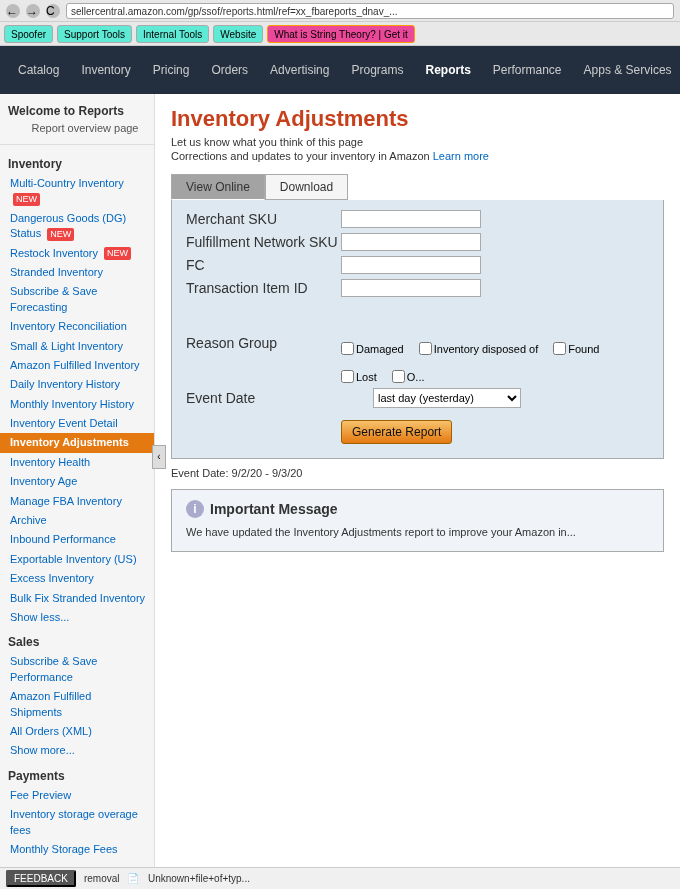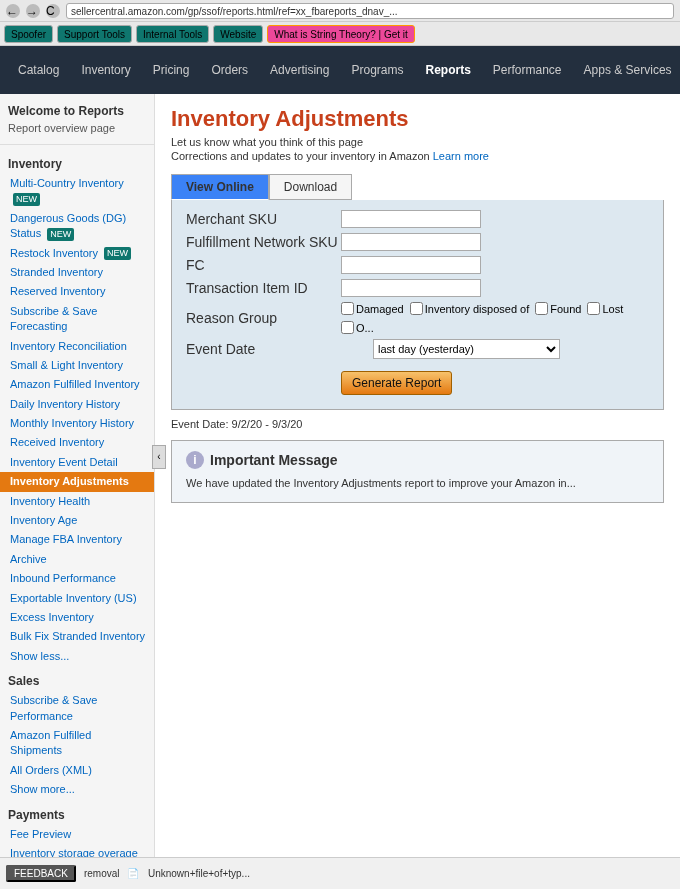--- a/index.html
+++ b/index.html
@@ -46,21 +46,21 @@
     .toolbar {
       background: #e8e8e8;
       height: 24px;
       display: flex;
       align-items: center;
       padding: 0 4px;
       gap: 4px;
       border-bottom: 1px solid #ccc;
     }
     .toolbar-btn {
-      background: #0f766e;
+      background: #5eead4;
       border: 1px solid #aaa;
       border-radius: 3px;
       padding: 1px 6px;
       font-size: 10px;
       cursor: pointer;
       height: 18px;
       line-height: 16px;
     }
     .toolbar-btn.highlight {
       background: #ec4899;
@@ -102,21 +102,22 @@
     }
     .sidebar-header {
       color: #333;
       font-size: 12px;
       font-weight: bold;
       padding: 4px 8px 2px 8px;
     }
     .sidebar-subheader {
       color: #555;
       font-size: 11px;
-      padding: 2px 8px 6px 8px;
+      padding: 2px 8px 6px 24px;
+      text-align: center;
     }
     .sidebar-section-title {
       color: #333;
       font-size: 12px;
       font-weight: bold;
       padding: 8px 8px 3px 8px;
     }
     .sidebar-link {
       display: block;
       color: #0066c0;
@@ -126,21 +127,21 @@
       text-decoration: none;
       line-height: 1.4;
     }
     .sidebar-link.active {
       background: #e47911;
       color: #fff;
       font-weight: bold;
     }
     .badge-new {
       display: inline-block;
-      background: #0f766e;
+      background: #ef4444;
       color: #fff;
       font-size: 9px;
       padding: 0 3px;
       border-radius: 2px;
       margin-left: 3px;
       vertical-align: middle;
     }
     .sidebar-divider {
       border: none;
       border-top: 1px solid #ddd;
@@ -185,23 +186,23 @@
     }
     .tab {
       padding: 5px 14px;
       border: 1px solid #aaa;
       background: #f5f5f5;
       cursor: pointer;
       font-size: 12px;
       color: #333;
     }
     .tab.active {
-      background: #3b82f6;
+      background: #a3a3a3;
       border-bottom-color: #fff;
-      font-weight: bold;
+      font-weight: normal;
     }
 
     
     .form-area {
       border: 1px solid #aaa;
       border-top: none;
       background: #dde8f0;
       padding: 10px 14px 14px 14px;
     }
     .form-row {
@@ -221,42 +222,43 @@
       border: 1px solid #aaa;
       background: #fff;
       font-size: 11px;
       padding: 1px 3px;
     }
 
     
     .checkbox-row {
       display: flex;
       align-items: center;
-      gap: 6px;
+      gap: 15px;
       flex-wrap: wrap;
       font-size: 11px;
+      margin-top: 40px;
     }
     .checkbox-row label {
       display: flex;
       align-items: center;
       gap: 2px;
       cursor: pointer;
     }
 
     
     .date-row {
       display: flex;
       align-items: center;
       margin-bottom: 8px;
     }
     .date-row .form-label {
       width: 187px;
     }
     .date-select {
-      width: 187px;
+      width: 148px;
       height: 20px;
       border: 1px solid #aaa;
       background: #fff;
       font-size: 11px;
     }
 
     
     .generate-btn {
       background: linear-gradient(to bottom, #f7c26b, #e47911);
       border: 1px solid #a06000;
@@ -328,21 +330,21 @@
       font-size: 10px;
       z-index: 10;
     }
 
     
     .status-bar {
       position: fixed;
       bottom: 0;
       left: 0;
       width: 680px;
-      height: 32px;
+      height: 22px;
       background: #f0f0f0;
       border-top: 1px solid #ccc;
       display: flex;
       align-items: center;
       padding: 0 6px;
       gap: 8px;
       font-size: 10px;
       color: #333;
     }
     .feedback-btn {
@@ -393,28 +395,26 @@
   <div class="sidebar">
     <div class="sidebar-header">Welcome to Reports</div>
     <div class="sidebar-subheader">Report overview page</div>
     <hr class="sidebar-divider">
 
     <div class="sidebar-section-title">Inventory</div>
     <a class="sidebar-link">Multi-Country Inventory <span class="badge-new">NEW</span></a>
     <a class="sidebar-link">Dangerous Goods (DG) Status <span class="badge-new">NEW</span></a>
     <a class="sidebar-link">Restock Inventory <span class="badge-new">NEW</span></a>
     <a class="sidebar-link">Stranded Inventory</a>
-    <a class="sidebar-link">Reserved Inventory</a>
     <a class="sidebar-link">Subscribe &amp; Save Forecasting</a>
     <a class="sidebar-link">Inventory Reconciliation</a>
     <a class="sidebar-link">Small &amp; Light Inventory</a>
     <a class="sidebar-link">Amazon Fulfilled Inventory</a>
     <a class="sidebar-link">Daily Inventory History</a>
     <a class="sidebar-link">Monthly Inventory History</a>
-    <a class="sidebar-link">Received Inventory</a>
     <a class="sidebar-link">Inventory Event Detail</a>
     <a class="sidebar-link active">Inventory Adjustments</a>
     <a class="sidebar-link">Inventory Health</a>
     <a class="sidebar-link">Inventory Age</a>
     <a class="sidebar-link">Manage FBA Inventory</a>
     <a class="sidebar-link">Archive</a>
     <a class="sidebar-link">Inbound Performance</a>
     <a class="sidebar-link">Exportable Inventory (US)</a>
     <a class="sidebar-link">Excess Inventory</a>
     <a class="sidebar-link">Bulk Fix Stranded Inventory</a>

